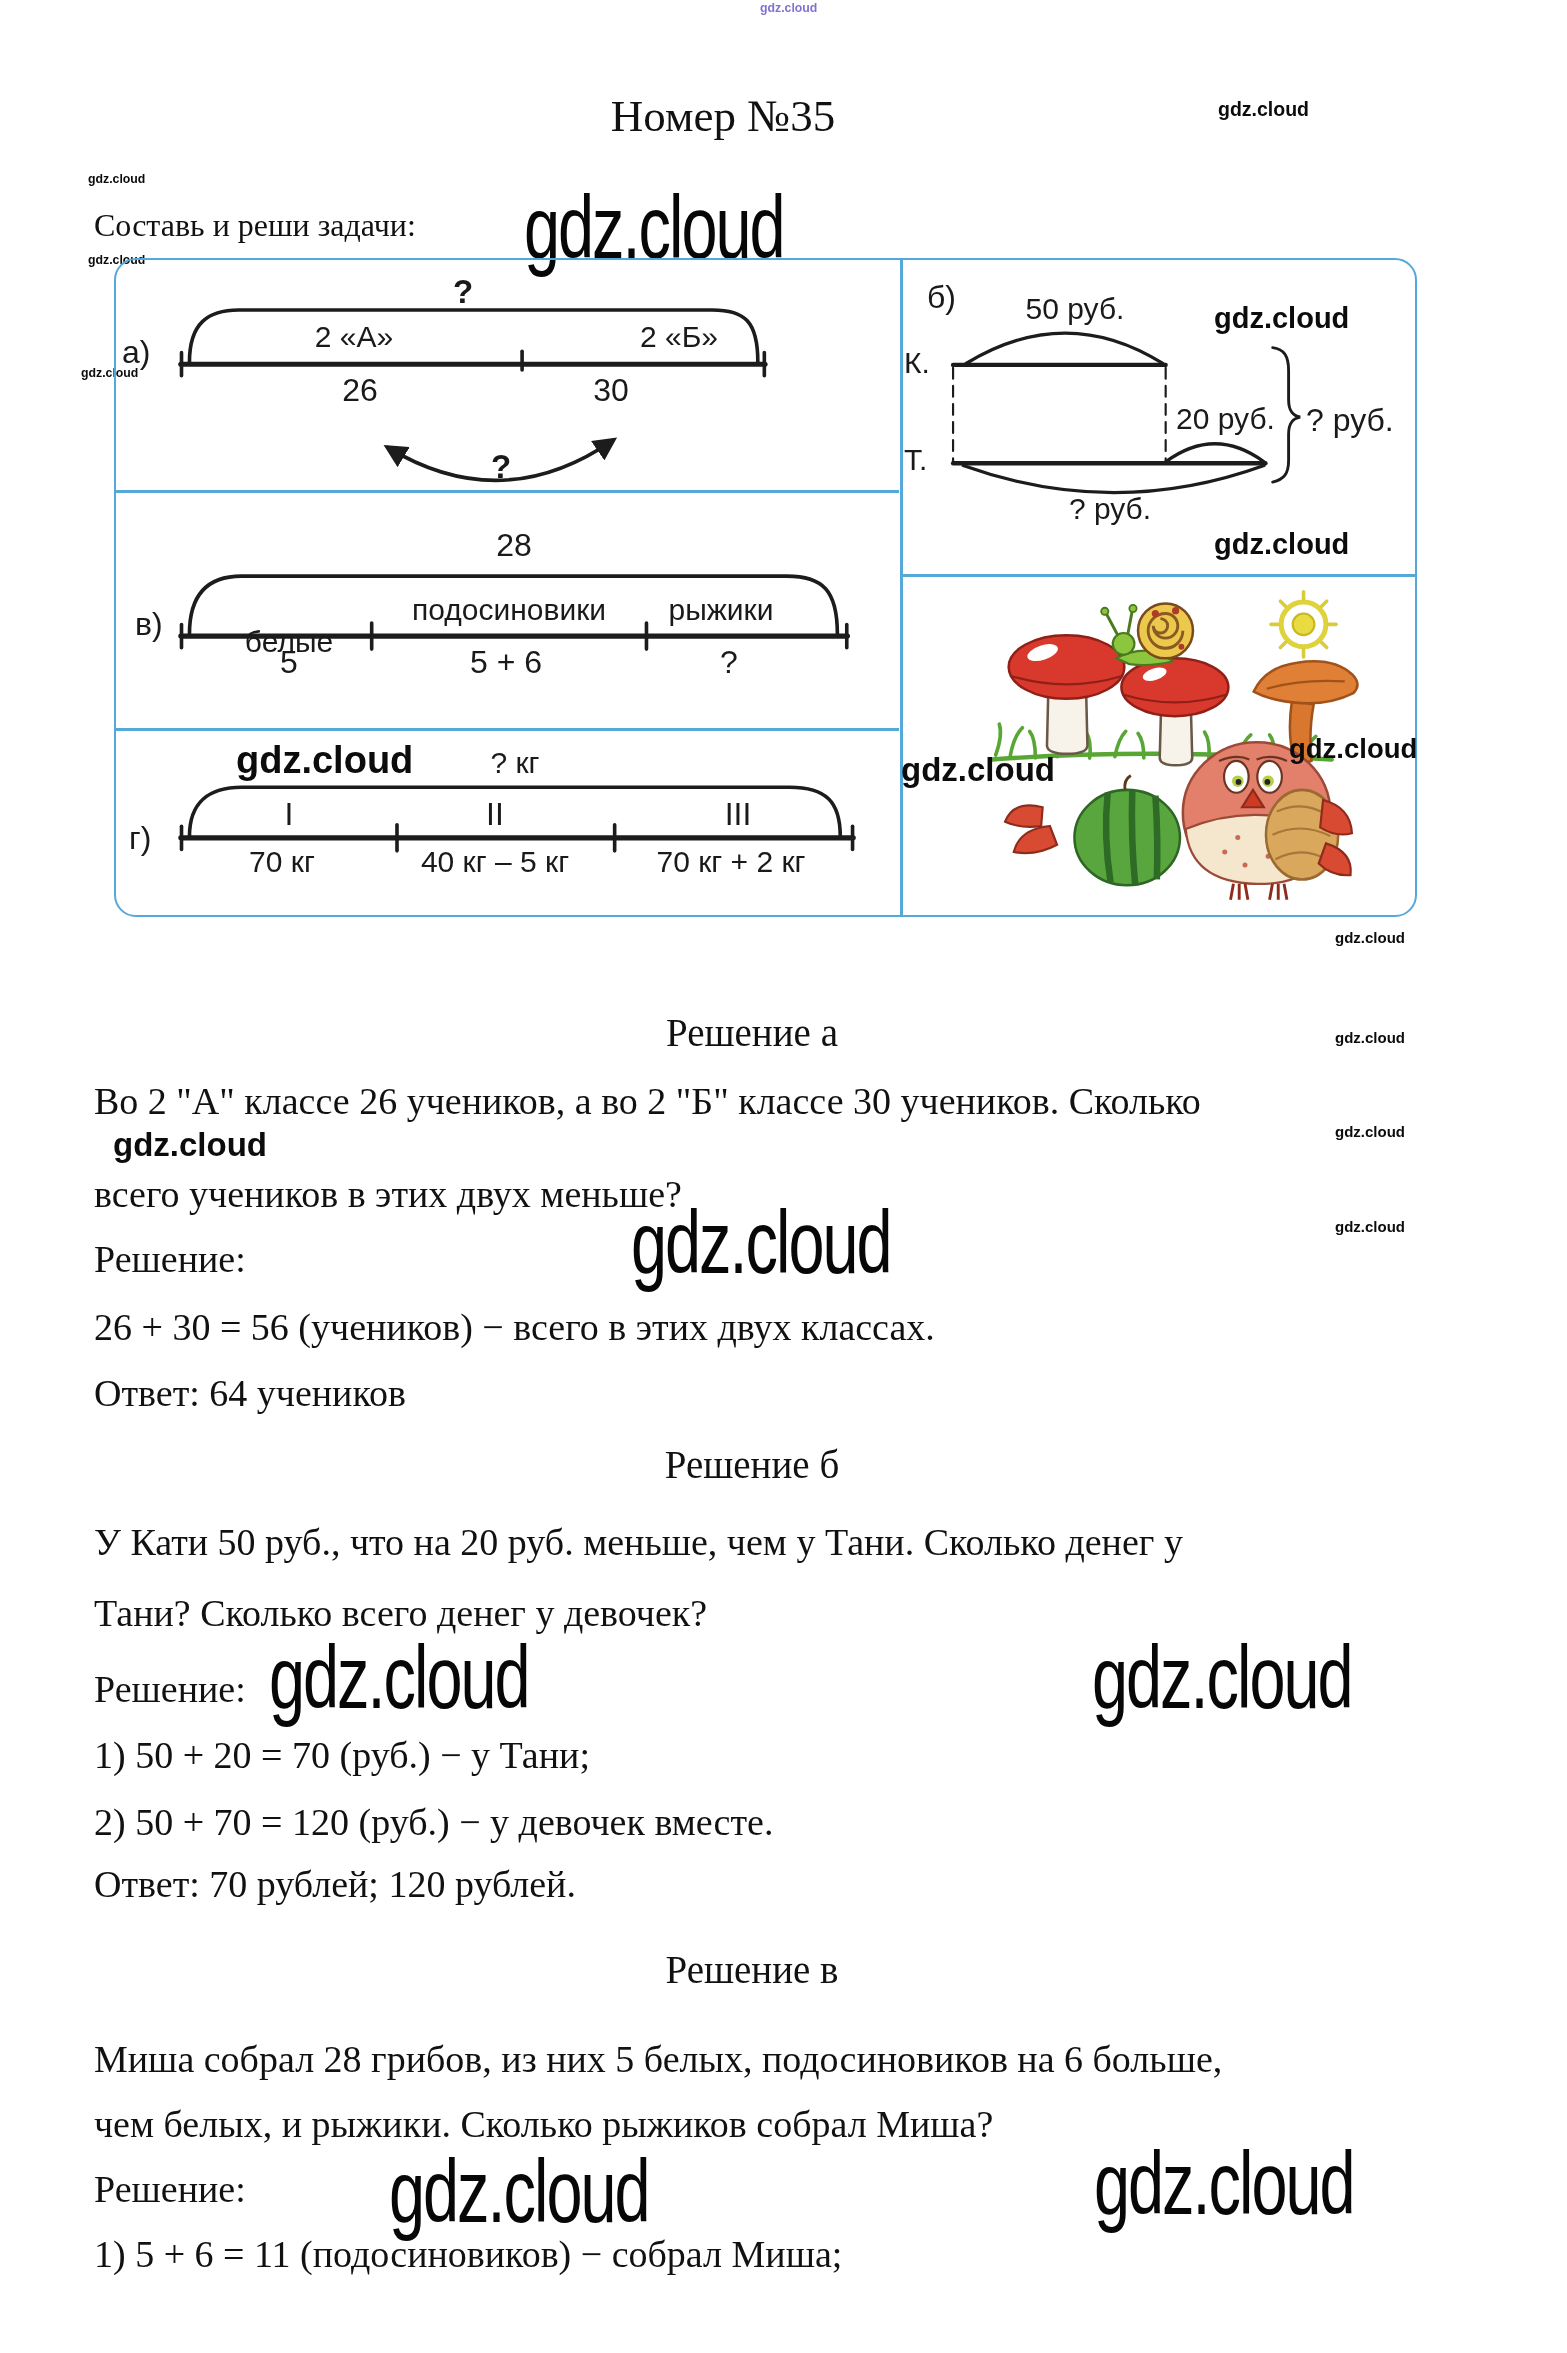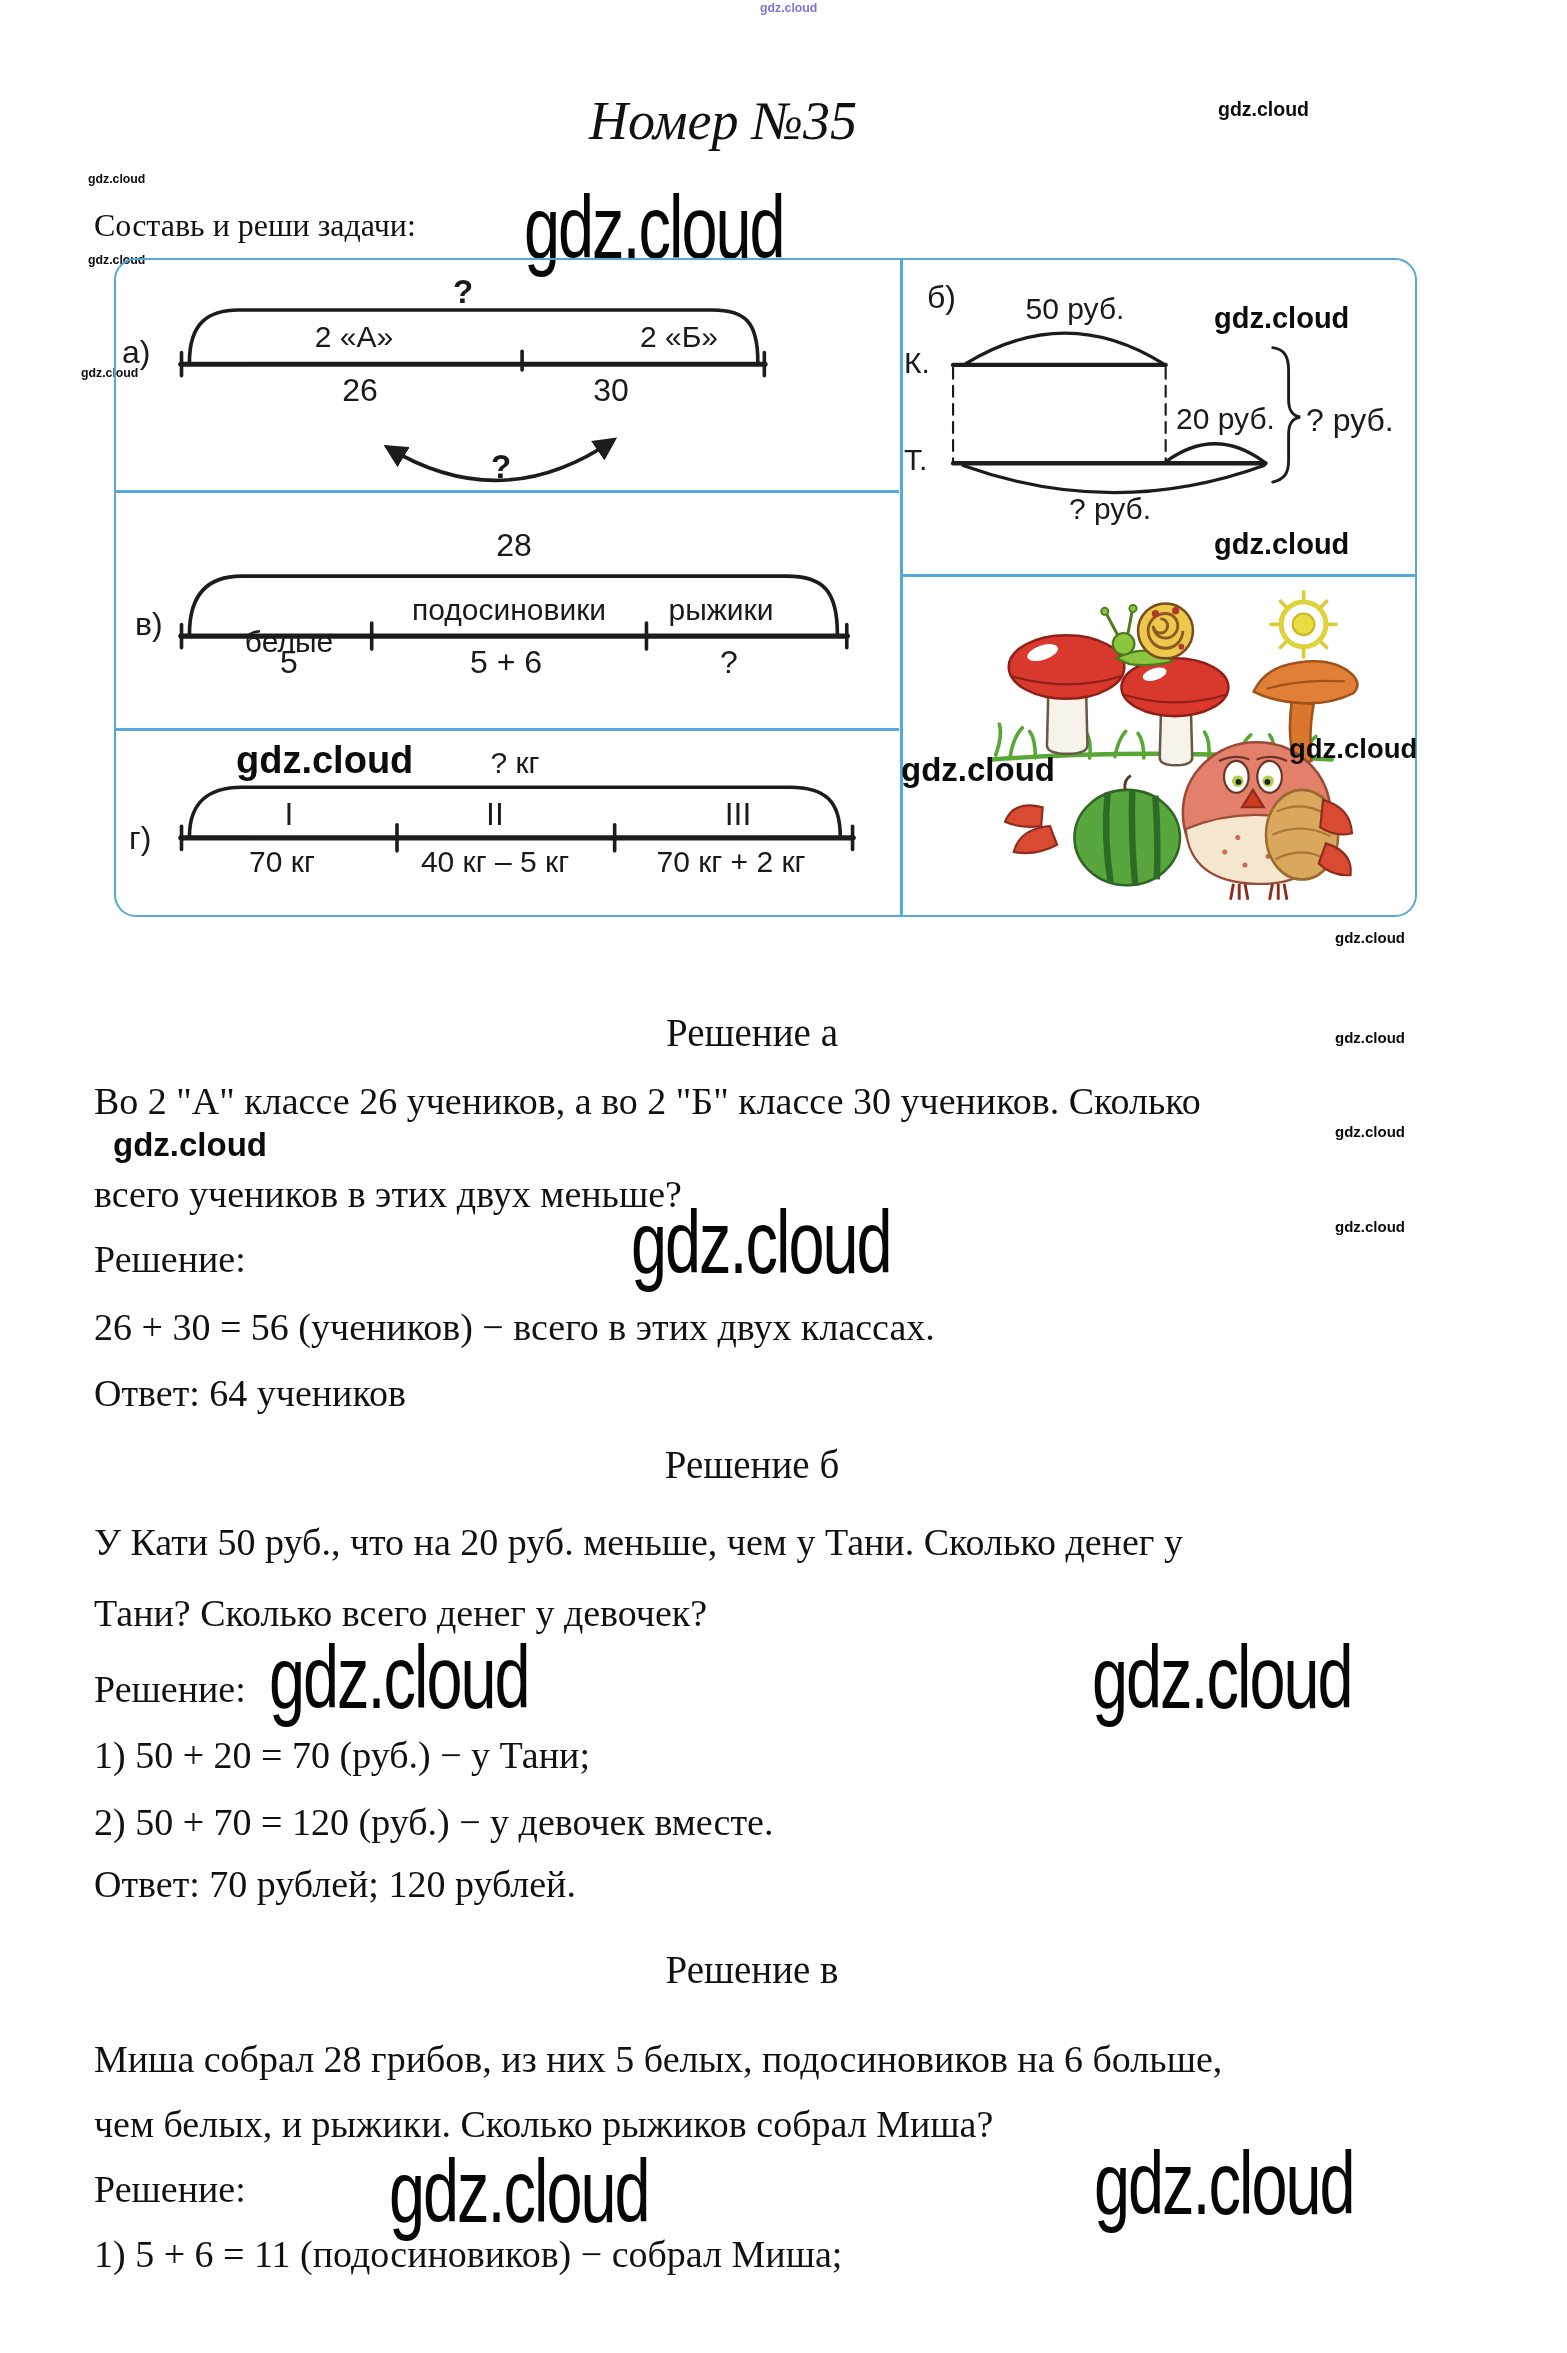--- a/index.html
+++ b/index.html
@@ -16,21 +16,21 @@
   .wm-b{font-size:29px;}
   .wm-mid{font-size:33px;}
   .wm-pic1{font-size:33px;}
   .wm-pic2{font-size:27.5px;}
   .wm-g{font-size:38px;}
   .wm-purple{color:#6f58c9;font-weight:700;opacity:.85;}
   .wm-giant{font-family:"Liberation Sans", sans-serif;font-weight:400;
             font-size:72px;letter-spacing:-2.2px;color:#070707;}
   .wm-giant>span{display:inline-block;transform:scale(.9,1.24);transform-origin:0 0;}
   
-  .title{font-size:54px;font-style:italic;}
+  .title{font-size:45px;}
   .intro{font-size:32px;}
   .heading{font-size:39px;}
   .body-line{font-size:38px;}
   
   .dg{font-family:"Liberation Sans", sans-serif;color:#1a1a1a;}
   .dg42{font-size:30px;}
   .dg44{font-size:32px;}
   .dg46{font-size:33px;font-weight:700;}
   
   .frame{position:absolute;left:114px;top:258px;width:1303px;height:659px;

